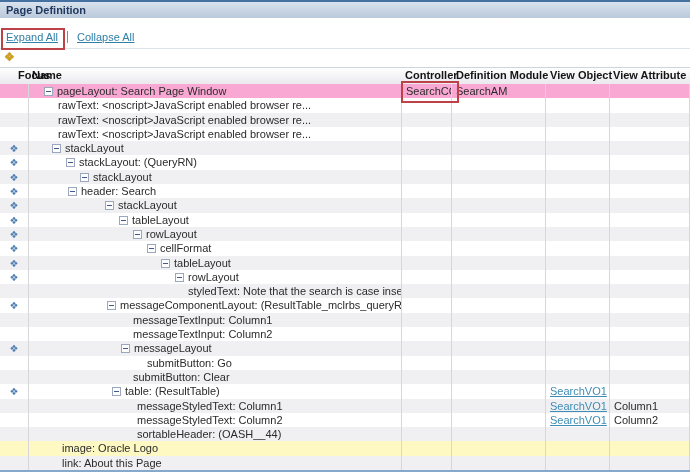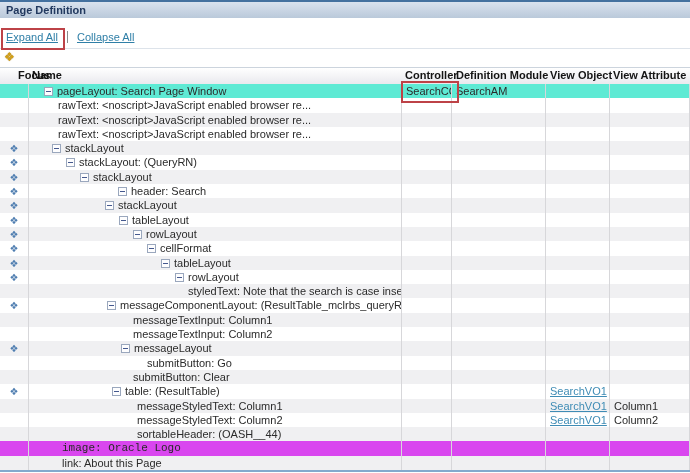--- a/index.html
+++ b/index.html
@@ -74,21 +74,21 @@
   <div class="thead">
     <span class="hc" style="left:2px;padding-left:16px;">Focus</span>
     <span class="hc" style="left:32px;">Name</span>
     <span class="hc" style="left:405px;">Controller</span>
     <span class="hc" style="left:456px;">Definition Module</span>
     <span class="hc" style="left:550px;">View Object</span>
     <span class="hc" style="left:613px;">View Attribute</span>
   </div>
 
   <div class="rows" id="rows">
-      <div class="row" style="background: #5eead4;">
+      <div class="row" style="background: #f9a8d4;">
         <div class="cell c-focus"></div>
         <div class="cell c-name" style="padding-left: 16px; box-sizing: border-box;"><span class="minus"></span><span>pageLayout: Search Page Window</span></div>
         <div class="cell c-ctrl">SearchCO</div>
         <div class="cell c-am">SearchAM</div>
         <div class="cell c-vo"></div>
         <div class="cell c-va"></div>
       </div>
       <div class="row" style="background: rgb(255, 255, 255);">
         <div class="cell c-focus"></div>
         <div class="cell c-name" style="padding-left: 30px; box-sizing: border-box;"><span>rawText: &lt;noscript&gt;JavaScript enabled browser re...</span></div>
@@ -132,21 +132,21 @@
       <div class="row" style="background: rgb(240, 240, 242);">
         <div class="cell c-focus"><span class="focus-icon">❖</span></div>
         <div class="cell c-name" style="padding-left: 52px; box-sizing: border-box;"><span class="minus"></span><span>stackLayout</span></div>
         <div class="cell c-ctrl"></div>
         <div class="cell c-am"></div>
         <div class="cell c-vo"></div>
         <div class="cell c-va"></div>
       </div>
       <div class="row" style="background: rgb(255, 255, 255);">
         <div class="cell c-focus"><span class="focus-icon">❖</span></div>
-        <div class="cell c-name" style="padding-left: 90px; box-sizing: border-box;"><span class="minus"></span><span>header: Search</span></div>
+        <div class="cell c-name" style="padding-left: 40px; box-sizing: border-box;"><span class="minus"></span><span>header: Search</span></div>
         <div class="cell c-ctrl"></div>
         <div class="cell c-am"></div>
         <div class="cell c-vo"></div>
         <div class="cell c-va"></div>
       </div>
       <div class="row" style="background: rgb(240, 240, 242);">
         <div class="cell c-focus"><span class="focus-icon">❖</span></div>
         <div class="cell c-name" style="padding-left: 77px; box-sizing: border-box;"><span class="minus"></span><span>stackLayout</span></div>
         <div class="cell c-ctrl"></div>
         <div class="cell c-am"></div>
@@ -274,21 +274,21 @@
         <div class="cell c-va">Column2</div>
       </div>
       <div class="row" style="background: rgb(240, 240, 242);">
         <div class="cell c-focus"></div>
         <div class="cell c-name" style="padding-left: 109px; box-sizing: border-box;"><span>sortableHeader: (OASH__44)</span></div>
         <div class="cell c-ctrl"></div>
         <div class="cell c-am"></div>
         <div class="cell c-vo"></div>
         <div class="cell c-va"></div>
       </div>
-      <div class="row" style="background: #d946ef; font-family: Liberation Mono, monospace;">
+      <div class="row" style="background: #fef9c3;">
         <div class="cell c-focus"></div>
         <div class="cell c-name" style="padding-left: 34px; box-sizing: border-box;"><span>image: Oracle Logo</span></div>
         <div class="cell c-ctrl"></div>
         <div class="cell c-am"></div>
         <div class="cell c-vo"></div>
         <div class="cell c-va"></div>
       </div>
       <div class="row" style="background: rgb(240, 240, 242);">
         <div class="cell c-focus"></div>
         <div class="cell c-name" style="padding-left: 34px; box-sizing: border-box;"><span>link: About this Page</span></div>

